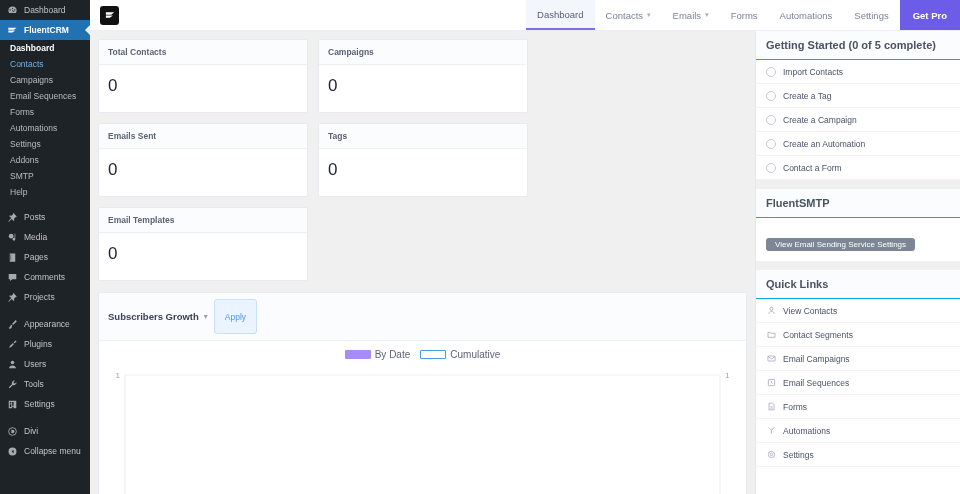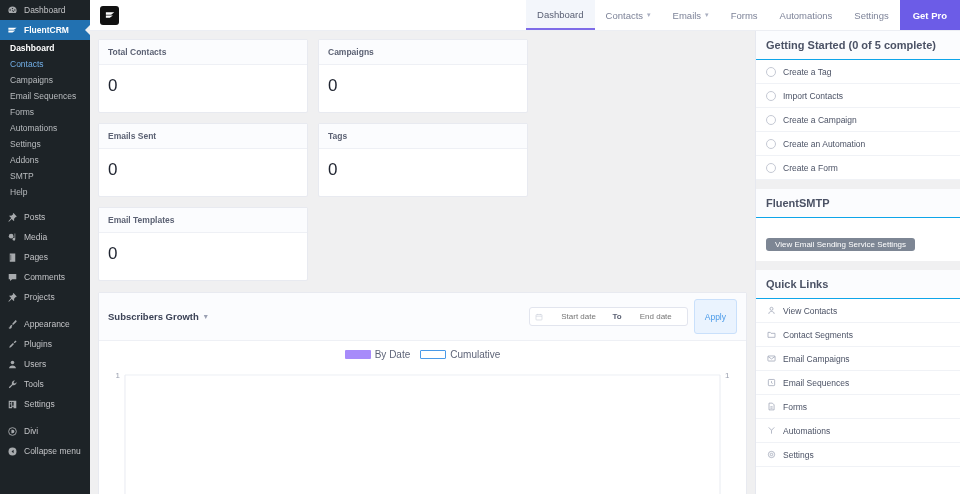--- a/index.html
+++ b/index.html
@@ -362,31 +362,20 @@
             <div class="card-hd">Email Templates</div>
             <div class="card-bd">0</div>
           </div>
         </div>
 
         <div class="panel">
           <div class="panel-hd">
             <span class="panel-title">Subscribers Growth</span>
             <span class="title-caret">▾</span>
 
-            <div class="daterange">
-              <span class="dr-ico">
-                <svg viewBox="0 0 16 16" fill="none" stroke="currentColor" stroke-width="1.4">
-                    <rect x="2" y="3" width="12" height="11" rx="1.5"></rect>
-                    <path d="M2 6.4h12M5.2 1.8v2.4M10.8 1.8v2.4"></path>
-                  </svg>
-              </span>
-              <input class="dr-input" value="" placeholder="Start date" style="">
-              <span class="dr-to">To</span>
-              <input class="dr-input" value="" placeholder="End date" style="">
-            </div>
             <div class="apply-btn">
               <span>Apply</span>
             </div>
           </div>
 
           <div class="chart-wrap">
             <div class="legend">
               <div class="legend-item">
                 <span class="sw sw-bydate"></span>
                 <span>By Date</span>
@@ -453,37 +442,37 @@
         </div>
 
       </div>
 
       <div id="col-right">
 
         <div>
           <div class="w-hd">Getting Started (0 of 5 complete)</div>
           <div class="w-row">
             <span class="chk"></span>
+            <span>Import Contacts</span>
+          </div>
+          <div class="w-row">
+            <span class="chk"></span>
             <span>Create a Tag</span>
-          </div>
-          <div class="w-row">
-            <span class="chk"></span>
-            <span>Import Contacts</span>
           </div>
           <div class="w-row">
             <span class="chk"></span>
             <span>Create a Campaign</span>
           </div>
           <div class="w-row">
             <span class="chk"></span>
             <span>Create an Automation</span>
           </div>
           <div class="w-row">
             <span class="chk"></span>
-            <span>Create a Form</span>
+            <span>Contact a Form</span>
           </div>
         </div>
 
         <div class="w-gap"></div>
 
         <div>
           <div class="w-hd">FluentSMTP</div>
           <div class="smtp-body">
             <div class="smtp-btn">
               <span>View Email Sending Service Settings</span>

